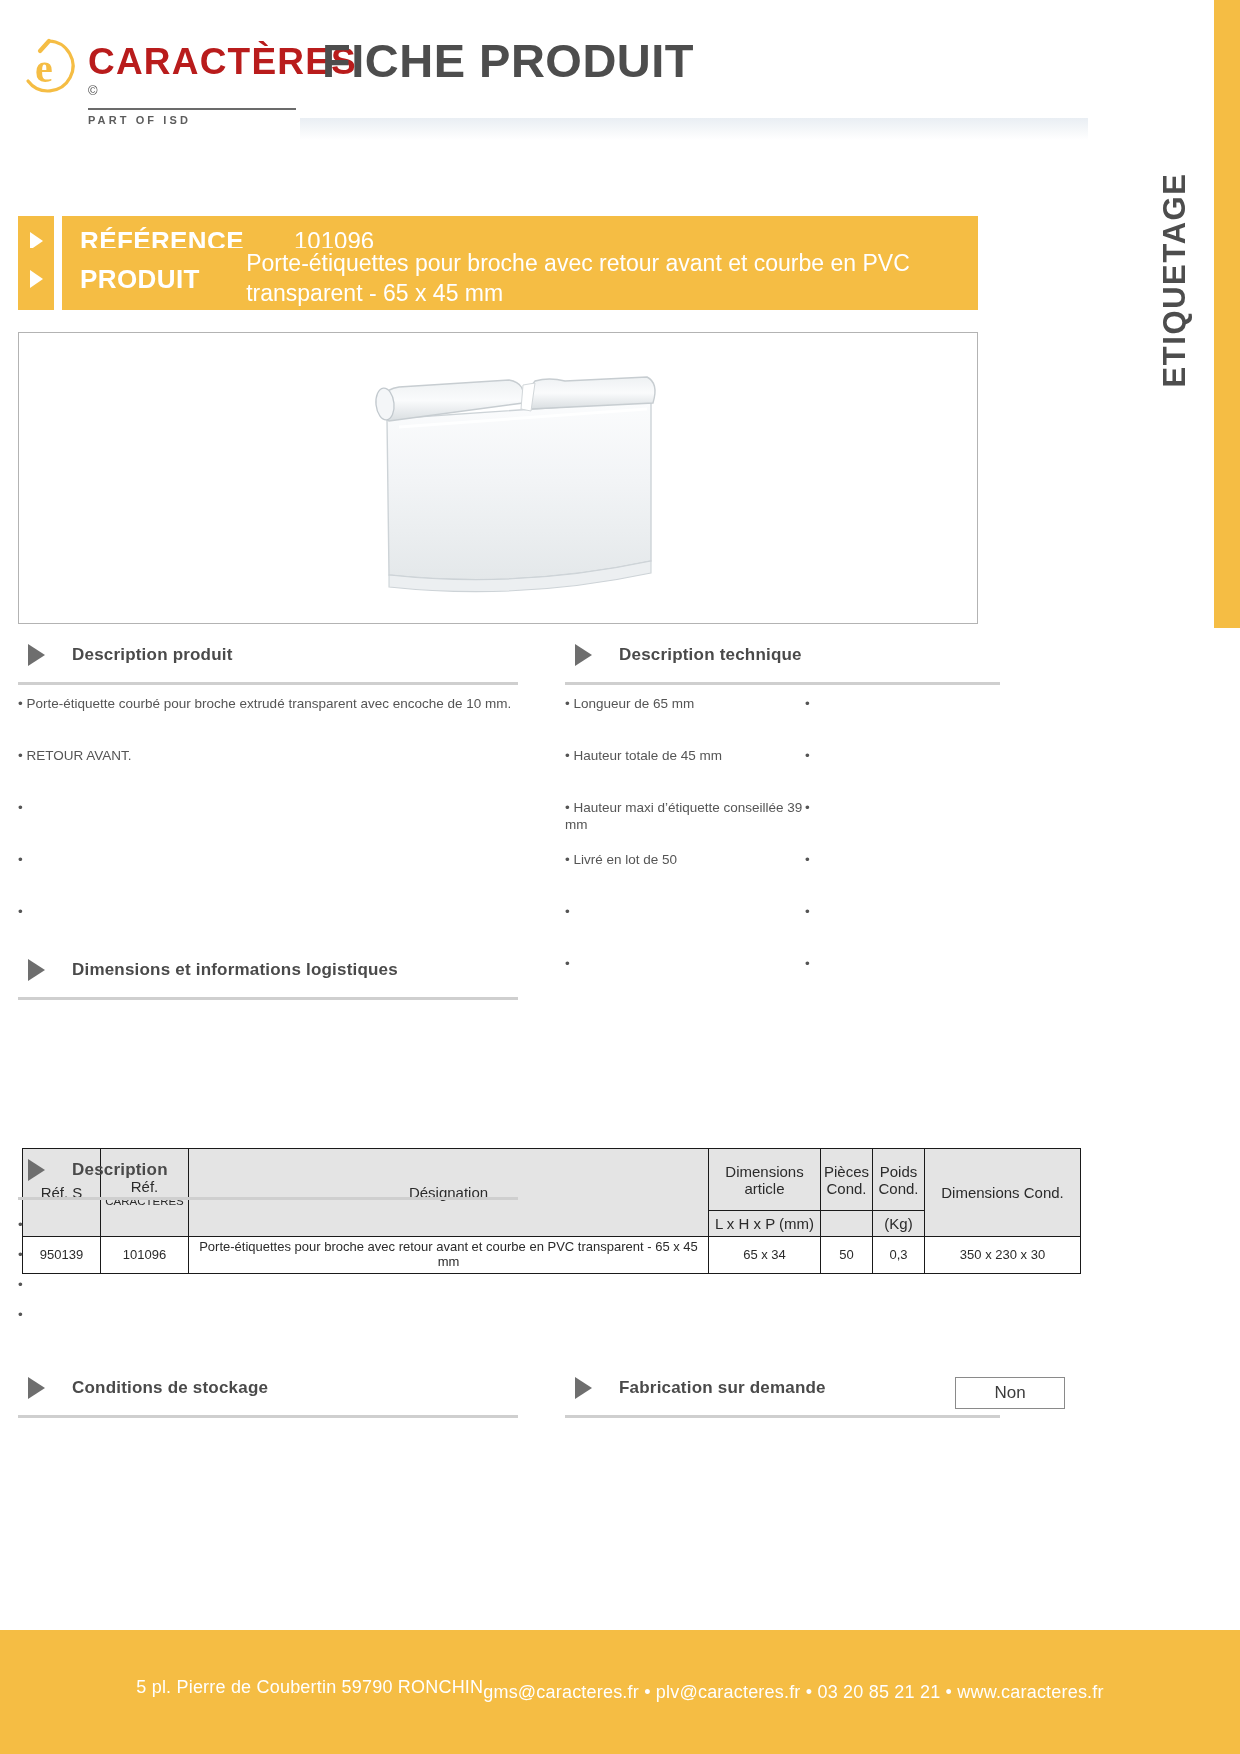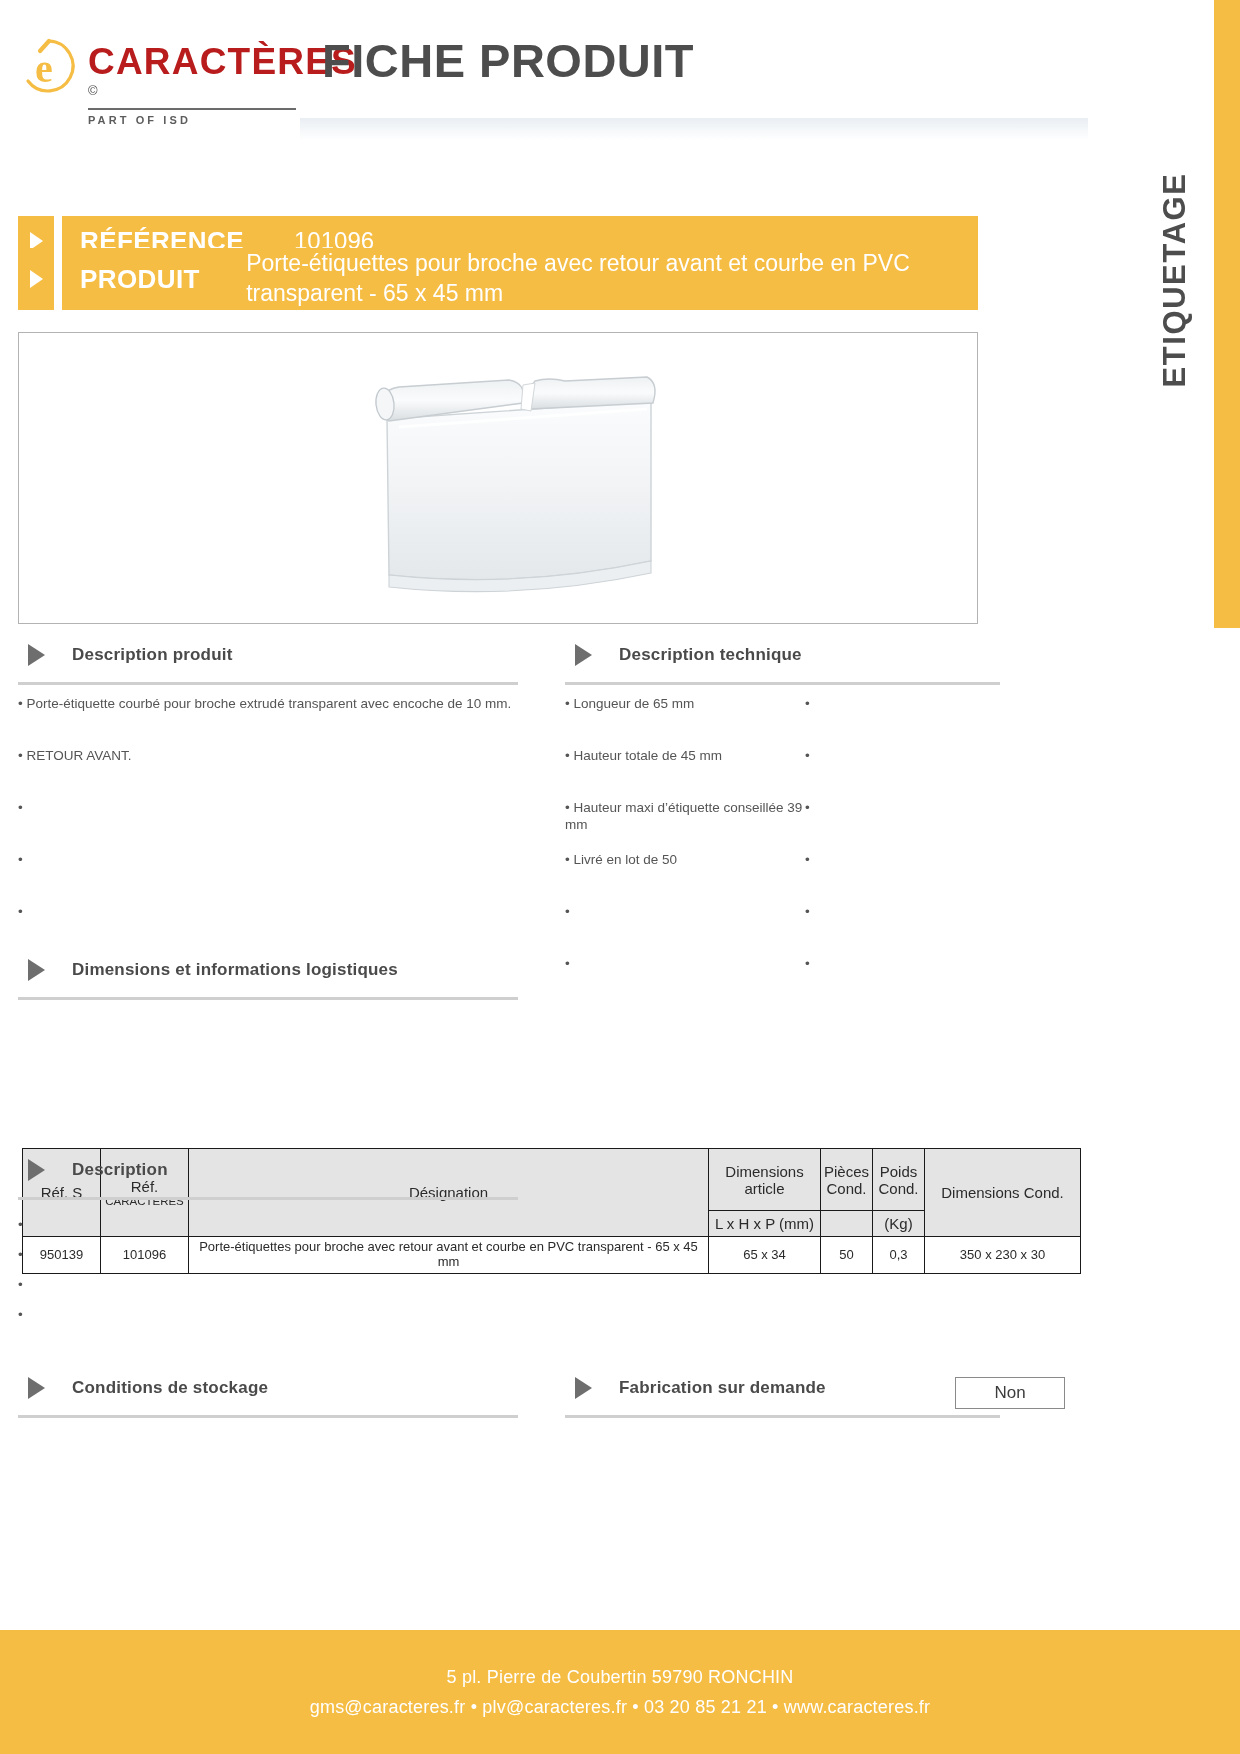--- a/index.html
+++ b/index.html
@@ -135,21 +135,21 @@
     position: absolute; left: 955px; top: 1377px; width: 110px; height: 32px;
     border: 1px solid #8a8a8a; background: #ffffff;
     display: flex; align-items: center; justify-content: center;
     font-size: 17px; color: #3c3c3c;
   }
 
   
   .footer {
     position: absolute; left: 0; bottom: 0; width: 1240px; height: 124px;
     background: #f5bd44; color: #ffffff;
-    display: flex; flex-direction: column; align-items: center; justify-content: center;
+    display: flex; flex-direction: row; align-items: center; justify-content: center;
   }
   .footer-line1 { font-size: 18px; margin-bottom: 9px; letter-spacing: 0.2px; }
   .footer-line2 { font-size: 18px; letter-spacing: 0.2px; text-align: center; }
 </style>
 </head>
 <body>
 
 <div class="page">
 
   <div class="side-tab">

